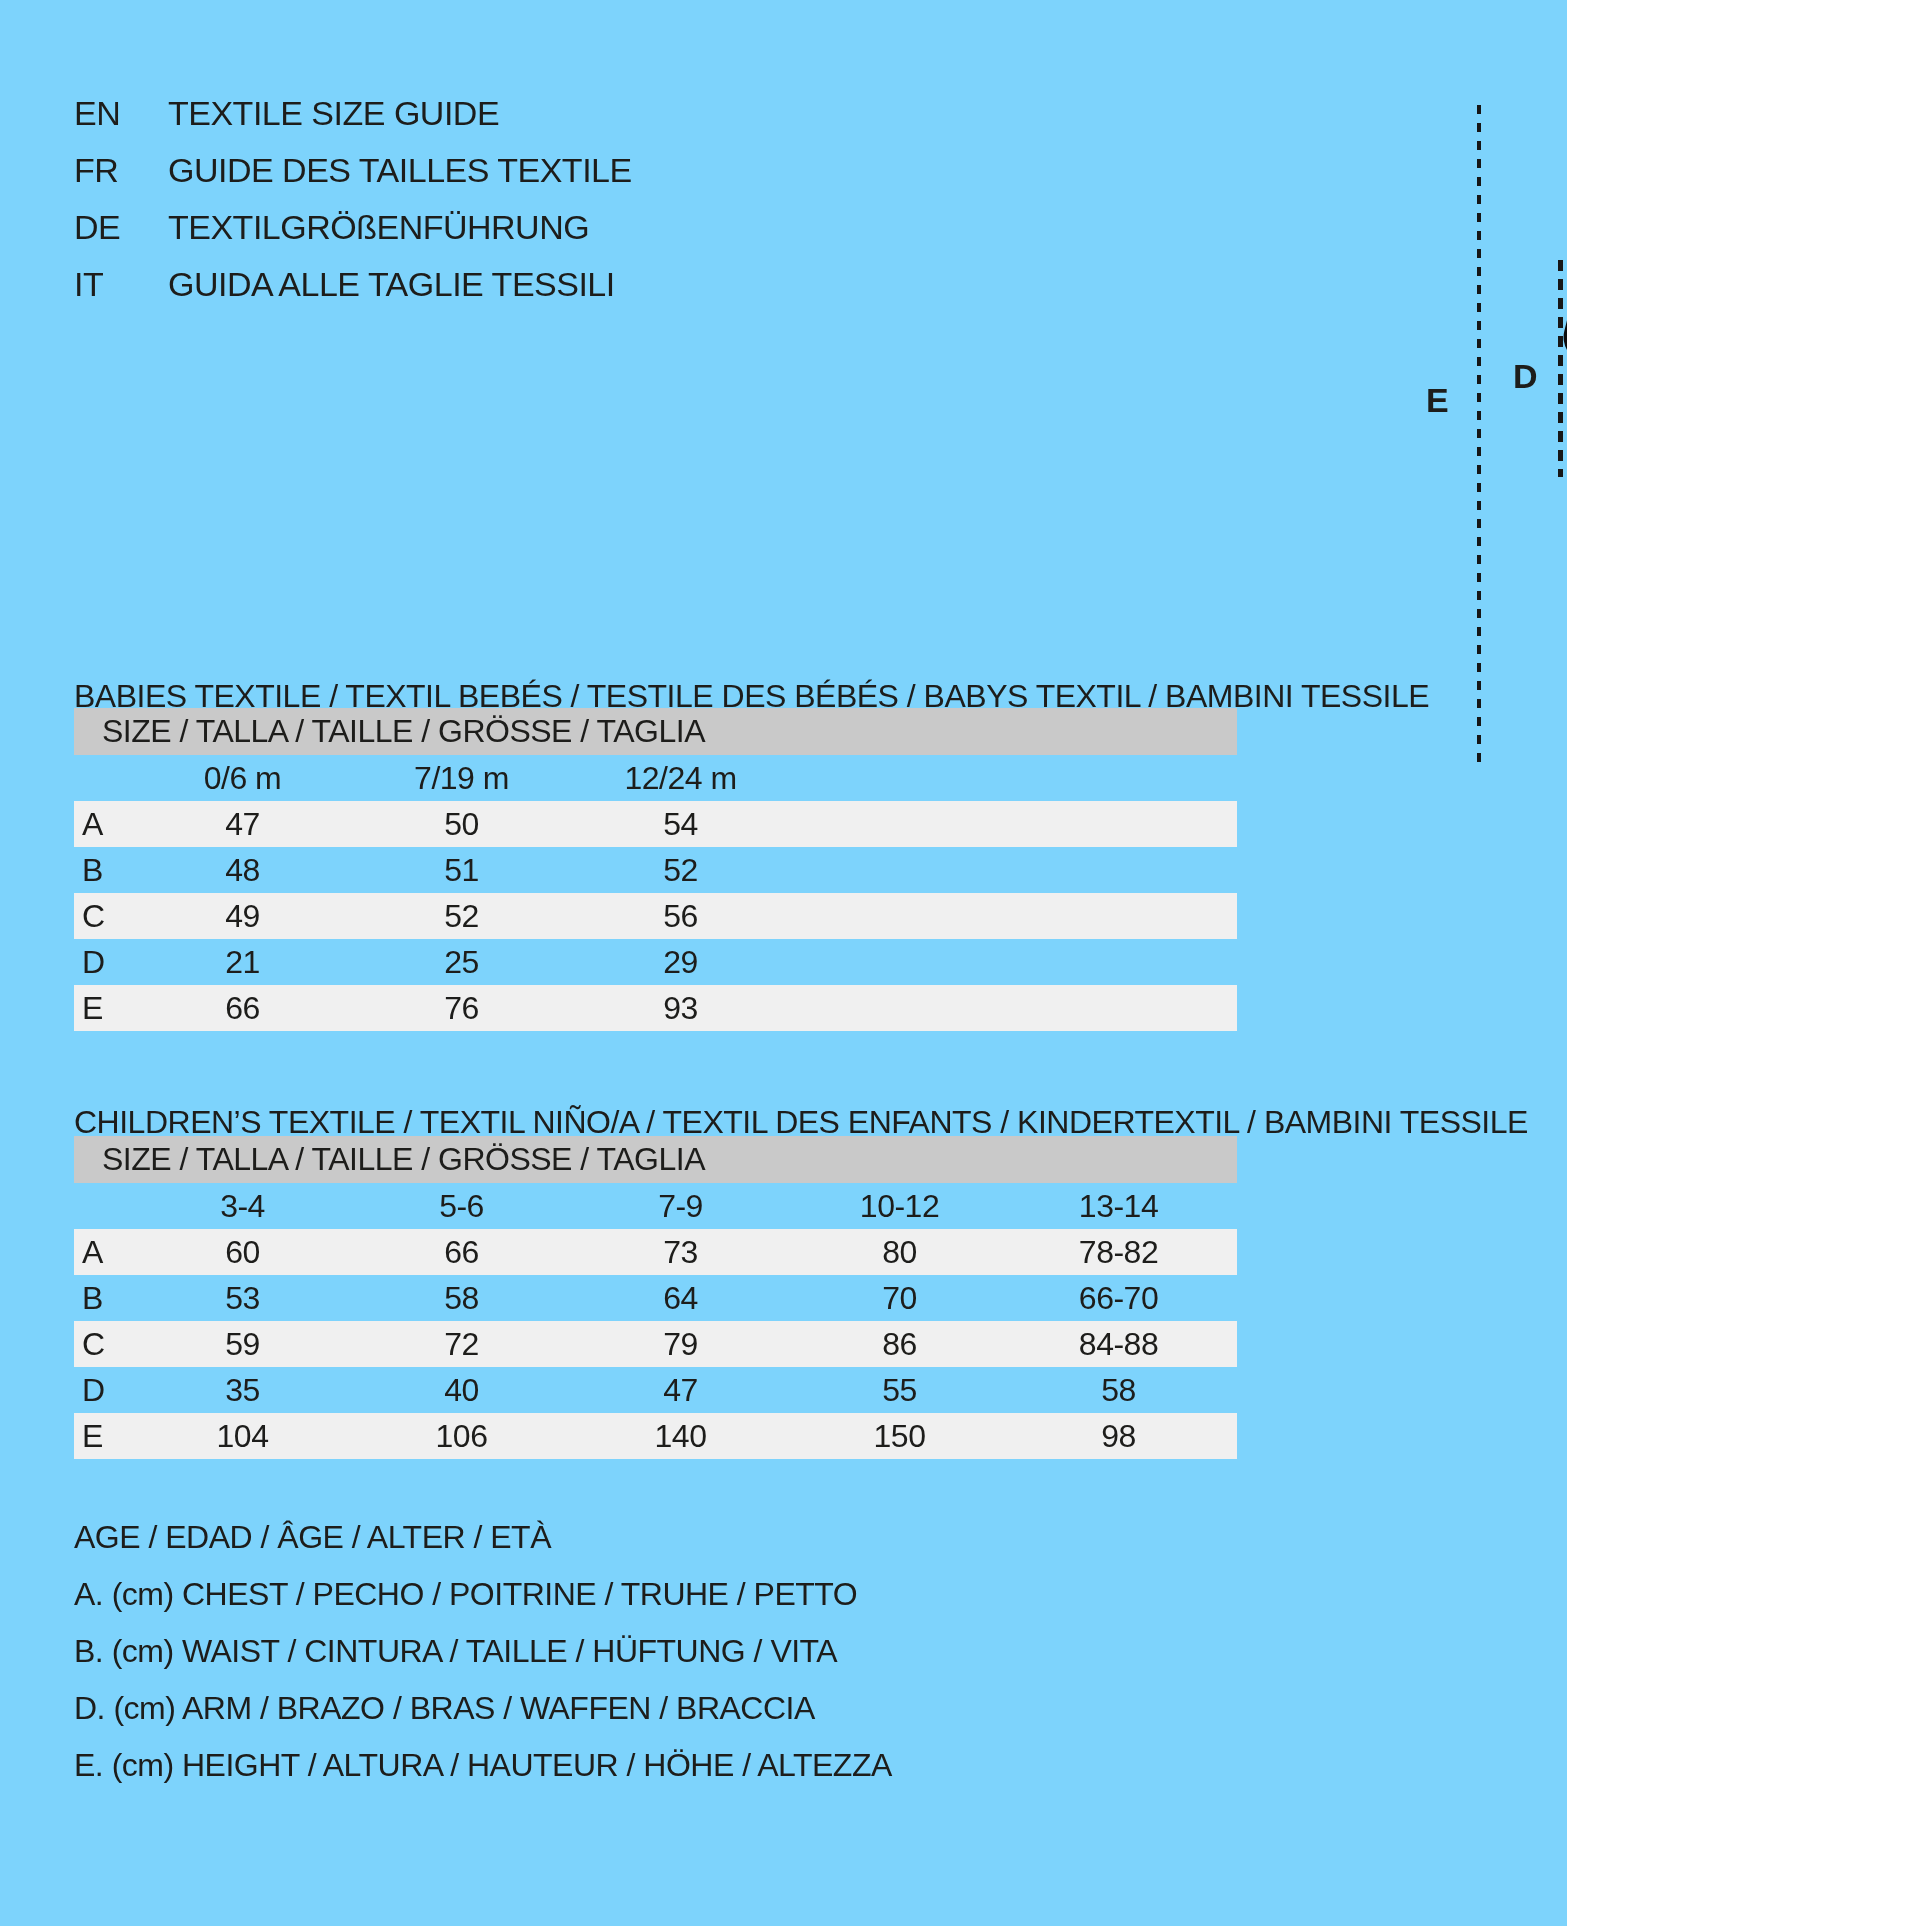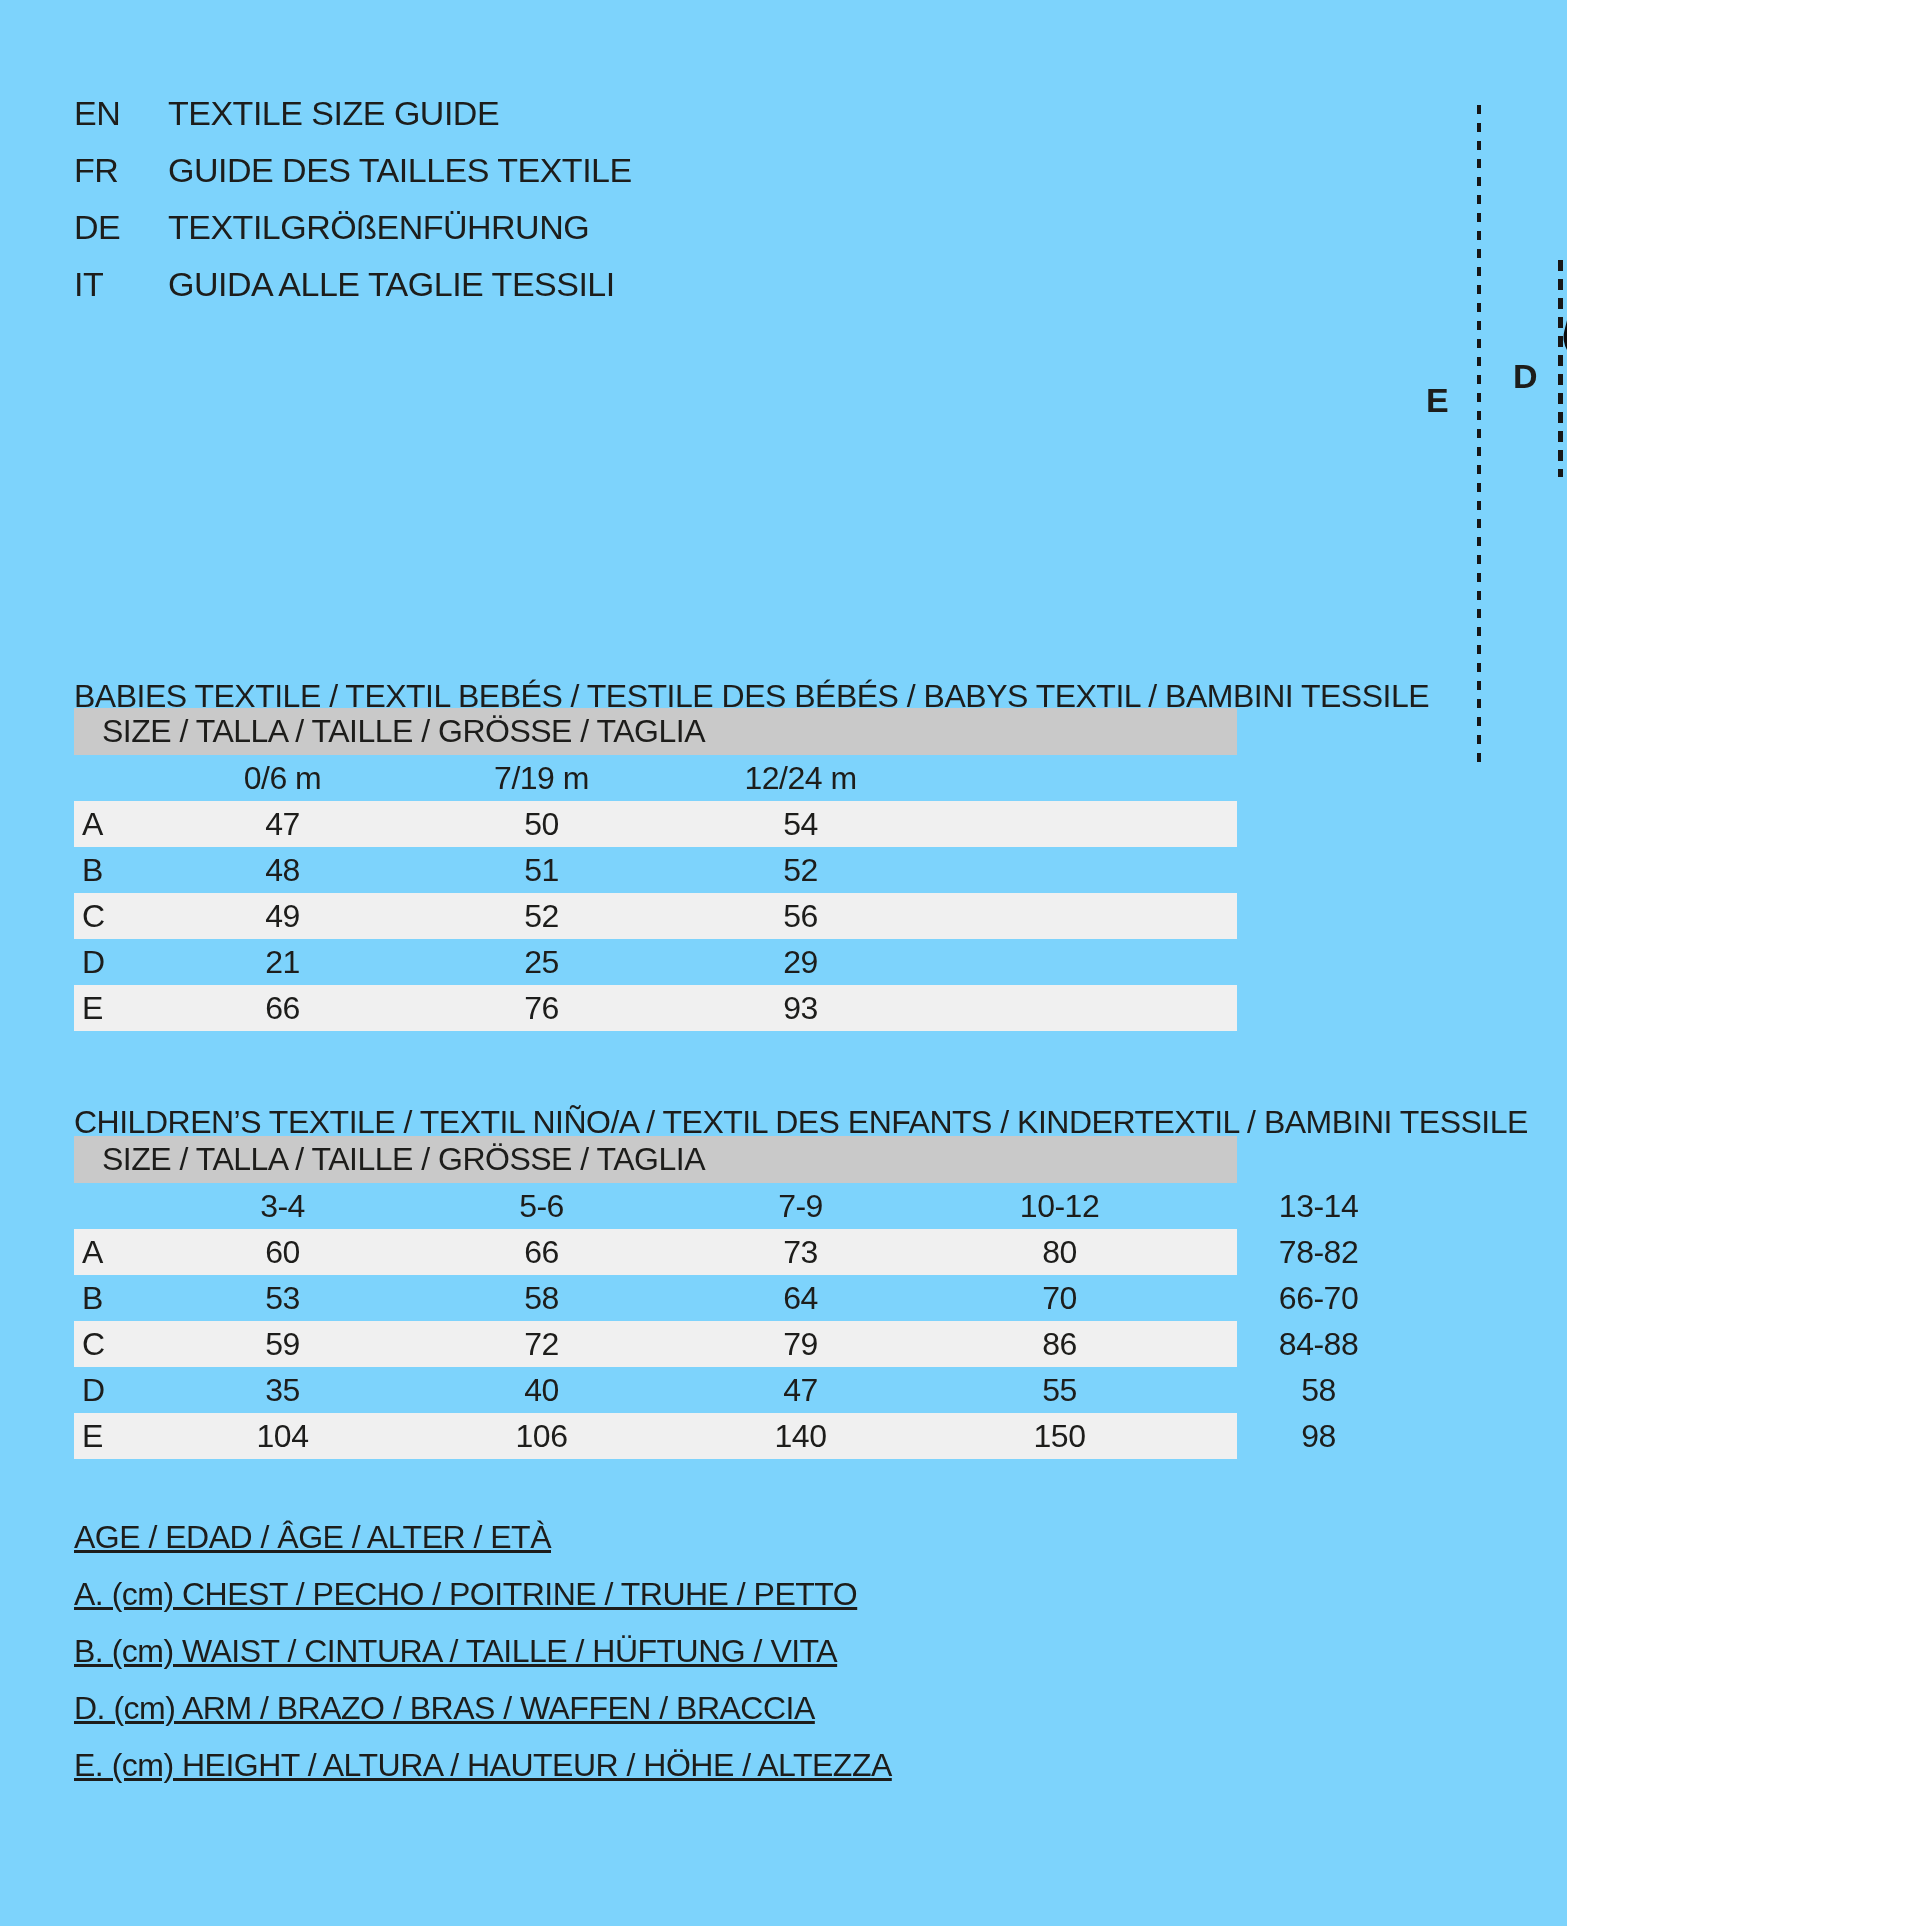--- a/index.html
+++ b/index.html
@@ -13,30 +13,30 @@
   .lang-row{display:flex;height:57px;align-items:center;font-size:34px;font-weight:500;}
   .lang-code{width:94px;}
   
   .sec-title{position:absolute;left:74px;font-size:32px;font-weight:500;white-space:nowrap;letter-spacing:-0.5px;text-align:center;}
   .babies-title{top:651px;}
   .children-title{top:1077px;}
   
   .size-table{position:absolute;left:74px;width:1163px;}
   .size-bar{height:47px;background:#c9c9c9;display:flex;align-items:center;padding-left:28px;
             font-size:32px;font-weight:500;box-sizing:border-box;}
-  .t-row{display:grid;height:46px;align-items:center;font-size:32px;font-weight:500;gap:40px;}
+  .t-row{display:grid;height:46px;align-items:center;font-size:32px;font-weight:500;}
   .babies-table .t-row{grid-template-columns:59px repeat(3,219px) 1fr;}
   .children-table .t-row{grid-template-columns:59px repeat(5,219px) 1fr;}
   .t-row .cell{text-align:center;}
   .t-row .letter{text-align:left;padding-left:8px;}
   .t-row.shade{background:#f0f0f0;}
   .babies-table{top:708px;}
   .children-table{top:1136px;}
   
-  .legend{position:absolute;left:74px;top:1509px;text-decoration:underline;}
+  .legend{position:absolute;left:74px;top:1509px;}
   .legend-line{height:57px;display:flex;align-items:center;font-size:32px;font-weight:500;white-space:nowrap;}
   
   .vdash{position:absolute;background-image:repeating-linear-gradient(180deg,#161616 0 9px,transparent 9px 18px);}
   .e-line{left:1477px;top:105px;width:4px;height:659px;}
   .d-line{left:1558px;top:260px;width:5px;height:217px;
           background-image:repeating-linear-gradient(180deg,#161616 0 11px,transparent 11px 19px);}
   .fig-label{position:absolute;font-size:34px;font-weight:700;line-height:40px;letter-spacing:0;}
   .seg{position:absolute;height:6px;}
   .seg.yellow{background-image:repeating-linear-gradient(90deg,#f0d414 0 8px,transparent 8px 14px);}
   .seg.fade{background-image:repeating-linear-gradient(90deg,#c4c4c4 0 6px,transparent 6px 13px);}

